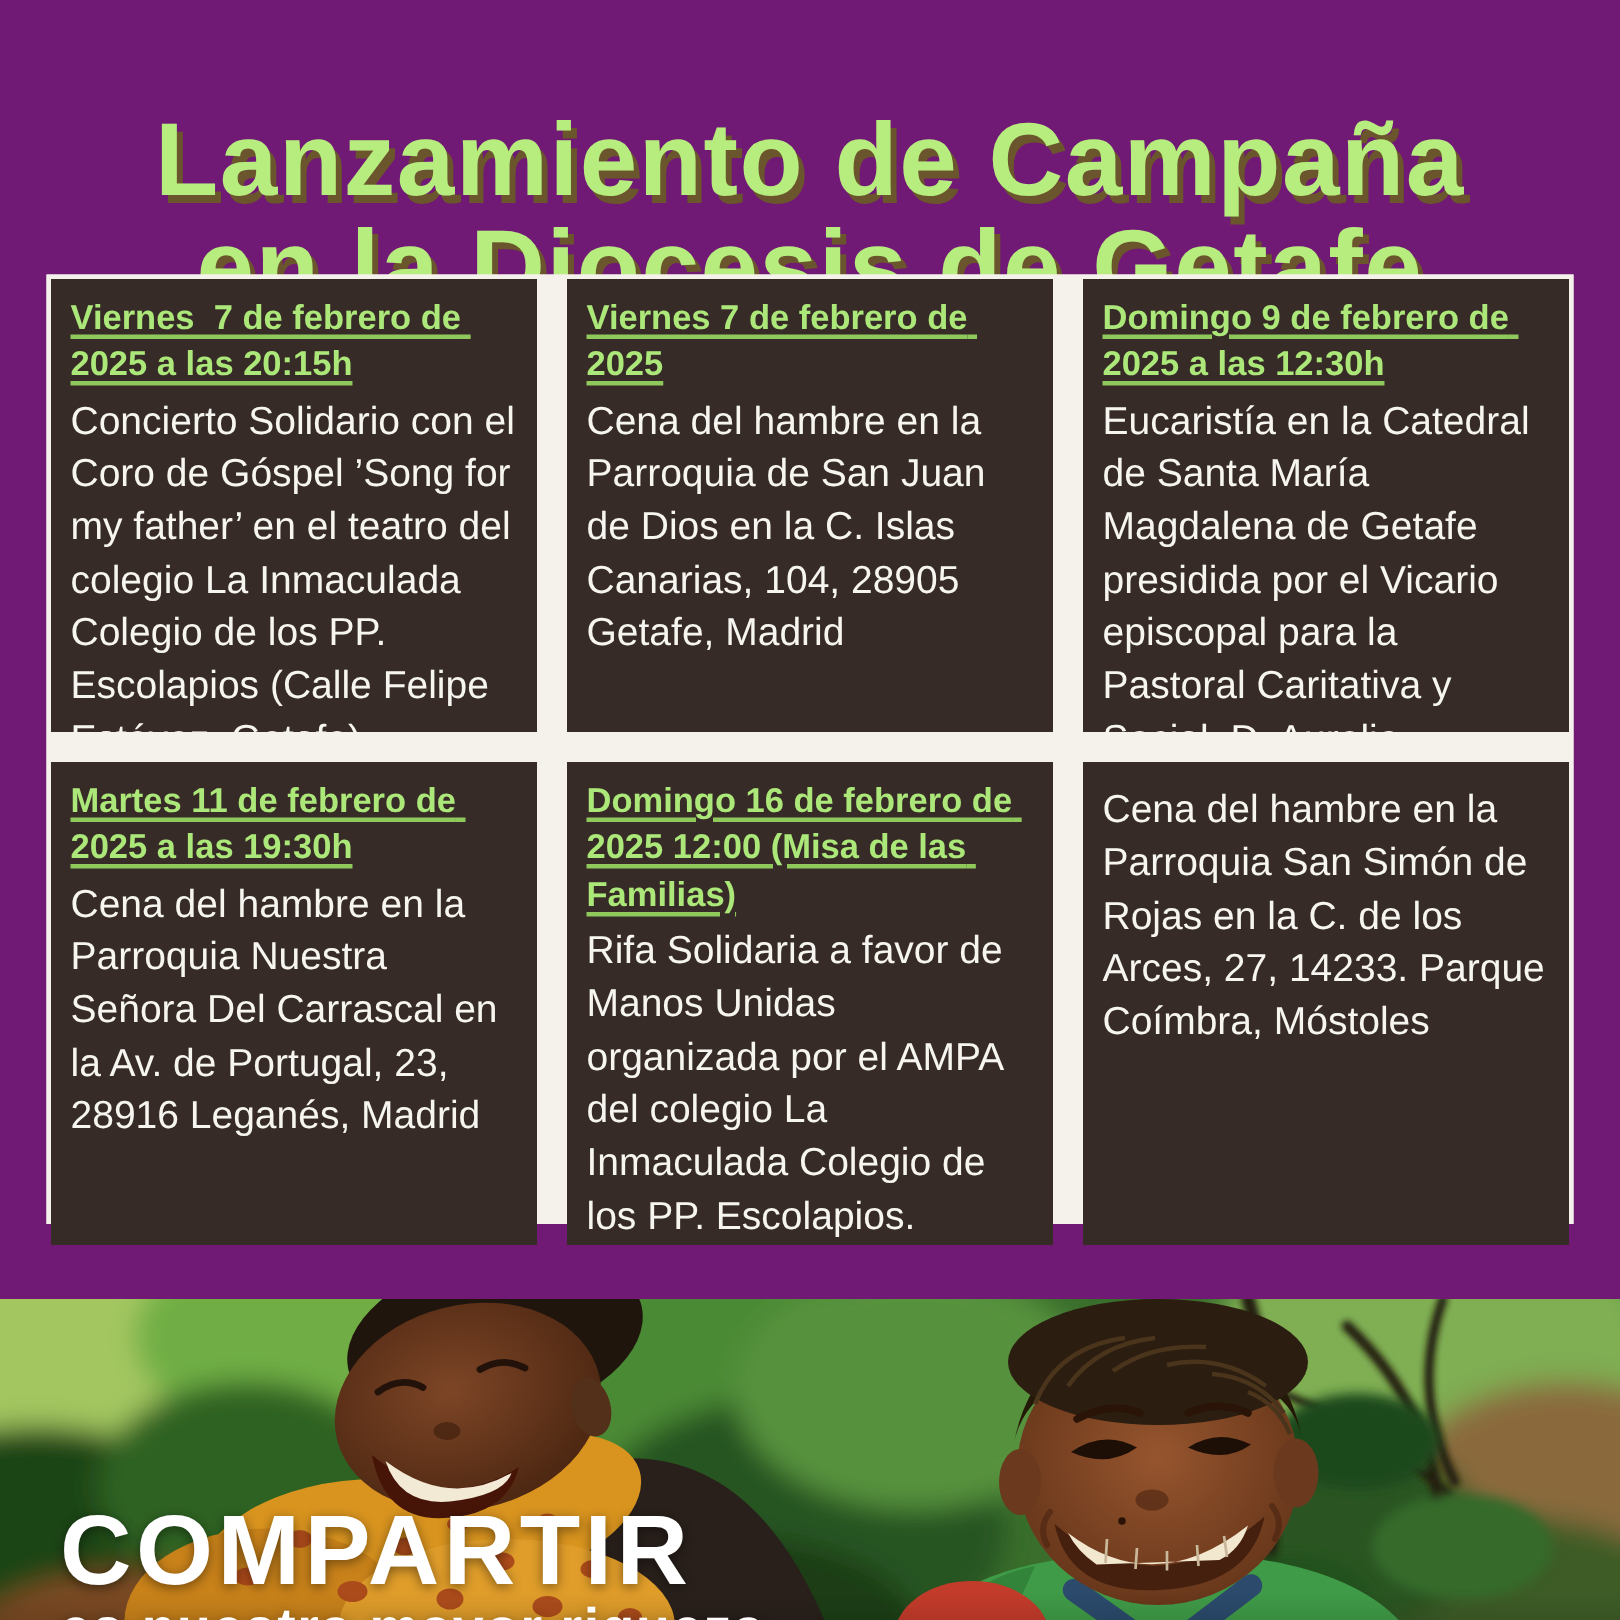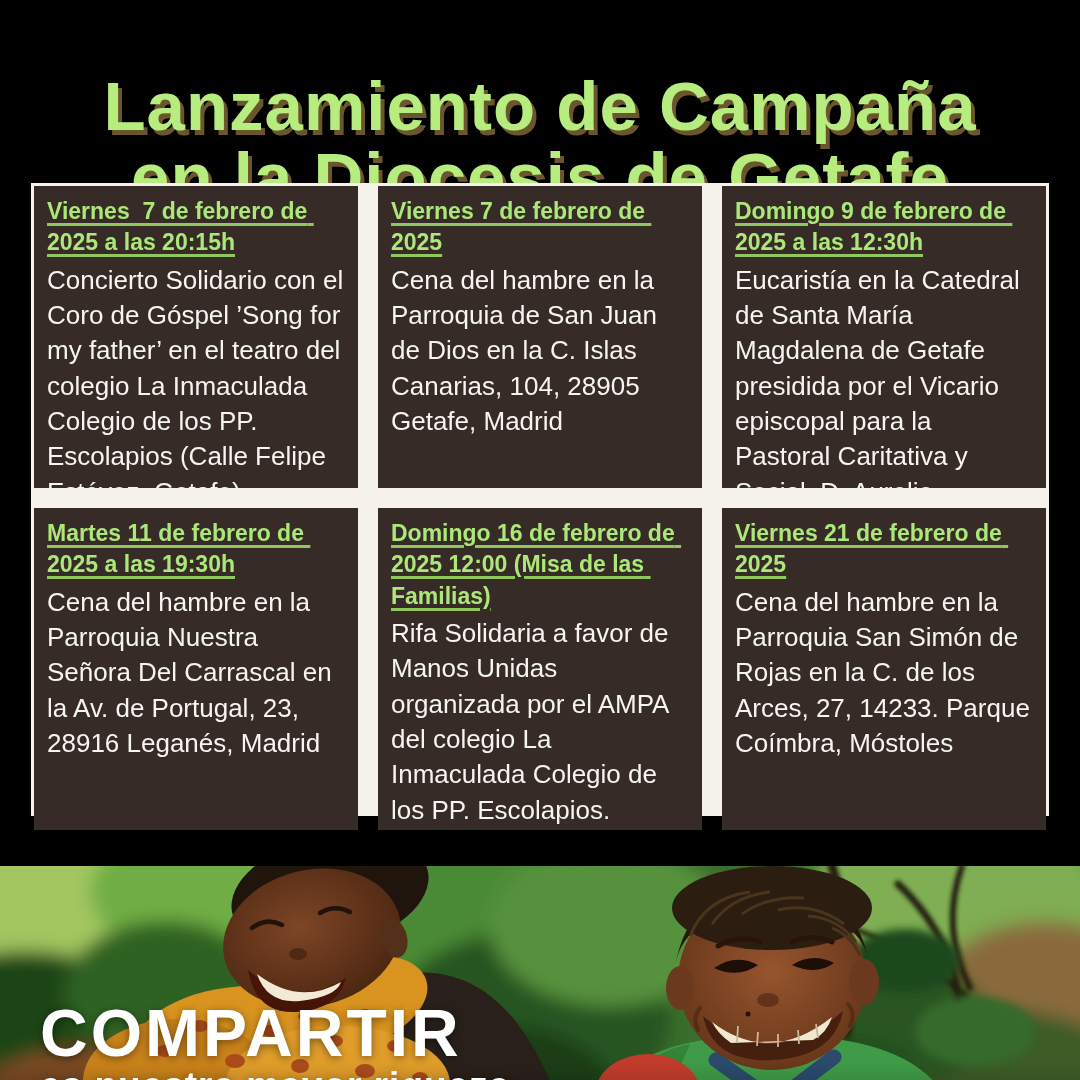--- a/index.html
+++ b/index.html
@@ -1,18 +1,18 @@
 <!DOCTYPE html>
 <html><head>
 <meta charset="utf-8">
 <style>
   html,body{margin:0;padding:0;background:#1c1512;}
   .poster{
     position:relative;width:1080px;height:1080px;overflow:hidden;
-    background:#000000;
+    background:#701a75;
     font-family:"Liberation Sans", sans-serif;
   }
   
   .title{
     position:absolute;top:26px;left:0;width:1080px;
     text-align:center;line-height:1.02;
     font-weight:700;font-size:69px;letter-spacing:1px;
     color:#b7ec7e;
     text-shadow:4px 5px 0 #6a552c;
   }
@@ -87,21 +87,20 @@
     </section>
     <section class="card">
       <h3 class="event-date">Martes 11 de febrero de 2025 a las 19:30h</h3>
       <p class="event-desc">Cena del hambre en la Parroquia Nuestra Señora Del Carrascal en la Av. de Portugal, 23, 28916 Leganés, Madrid</p>
     </section>
     <section class="card">
       <h3 class="event-date">Domingo 16 de febrero de 2025 12:00 (Misa de las Familias)</h3>
       <p class="event-desc">Rifa Solidaria a favor de Manos Unidas organizada por el AMPA del colegio La Inmaculada Colegio de los PP. Escolapios.</p>
     </section>
     <section class="card">
-      <h3 class="event-date">Viernes 21 de febrero de 2025</h3>
       <p class="event-desc">Cena del hambre en la Parroquia San Simón de Rojas en la C. de los Arces, 27, 14233. Parque Coímbra, Móstoles</p>
     </section>
   </div>
 
   <div class="photo">
     <svg viewBox="0 0 1080 246" preserveAspectRatio="none" role="img">
       <defs>
         <filter id="b8" x="-40%" y="-40%" width="180%" height="180%">
             <feGaussianBlur stdDeviation="9"></feGaussianBlur>
           </filter>

